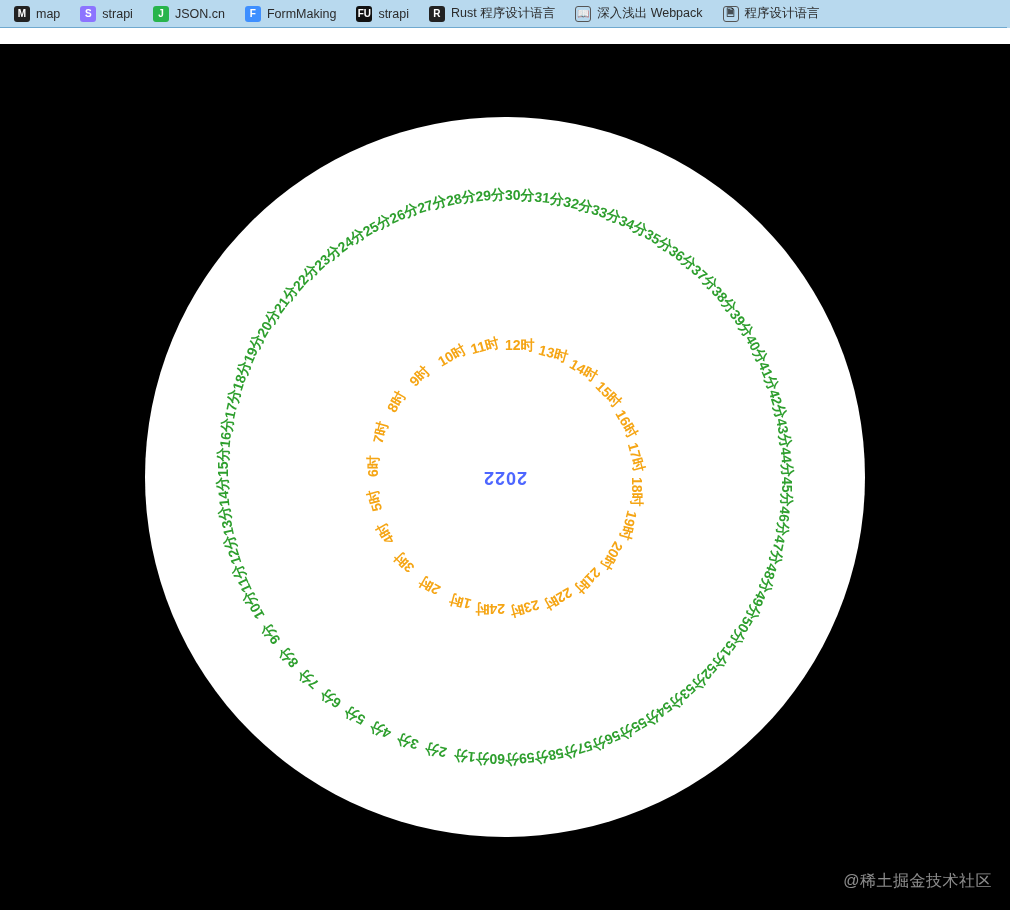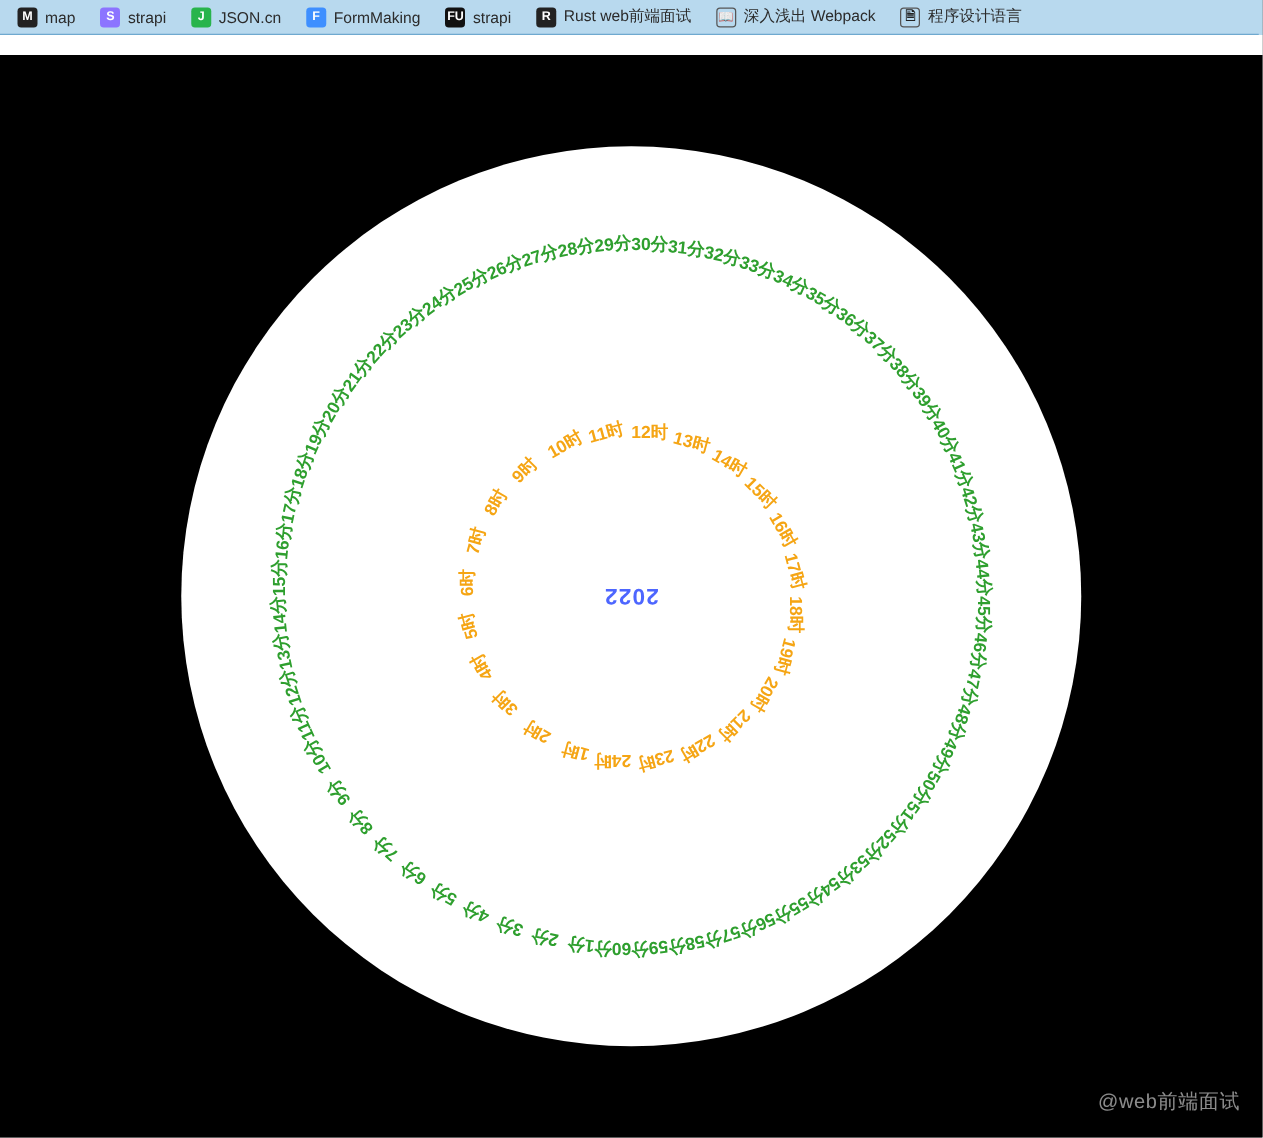--- a/index.html
+++ b/index.html
@@ -122,21 +122,21 @@
     <div class="bookmark-item">
       <span class="bm-icon bm-form">F</span>
       <span>FormMaking</span>
     </div>
     <div class="bookmark-item">
       <span class="bm-icon bm-colorfu">FU</span>
       <span>strapi</span>
     </div>
     <div class="bookmark-item">
       <span class="bm-icon bm-rust">R</span>
-      <span>Rust web前端面试</span>
+      <span>Rust 程序设计语言</span>
     </div>
     <div class="bookmark-item">
       <span class="bm-icon bm-book">📖</span>
       <span>深入浅出 Webpack</span>
     </div>
     <div class="bookmark-item">
       <span class="bm-icon bm-doc">🗎</span>
       <span>程序设计语言</span>
     </div>
   </div>
@@ -227,16 +227,16 @@
         <div class="ring-item" style="transform: rotate(228deg) translate(290px) rotate(90deg);">53分</div>
         <div class="ring-item" style="transform: rotate(234deg) translate(290px) rotate(90deg);">54分</div>
         <div class="ring-item" style="transform: rotate(240deg) translate(290px) rotate(90deg);">55分</div>
         <div class="ring-item" style="transform: rotate(246deg) translate(290px) rotate(90deg);">56分</div>
         <div class="ring-item" style="transform: rotate(252deg) translate(290px) rotate(90deg);">57分</div>
         <div class="ring-item" style="transform: rotate(258deg) translate(290px) rotate(90deg);">58分</div>
         <div class="ring-item" style="transform: rotate(264deg) translate(290px) rotate(90deg);">59分</div>
         <div class="ring-item" style="transform: rotate(270deg) translate(290px) rotate(90deg);">60分</div>
       </div>
   </div>
-  <div class="watermark">@web前端面试</div>
+  <div class="watermark">@稀土掘金技术社区</div>
 </div>
 
 <div class="right-edge"></div>
 
 </body></html>

